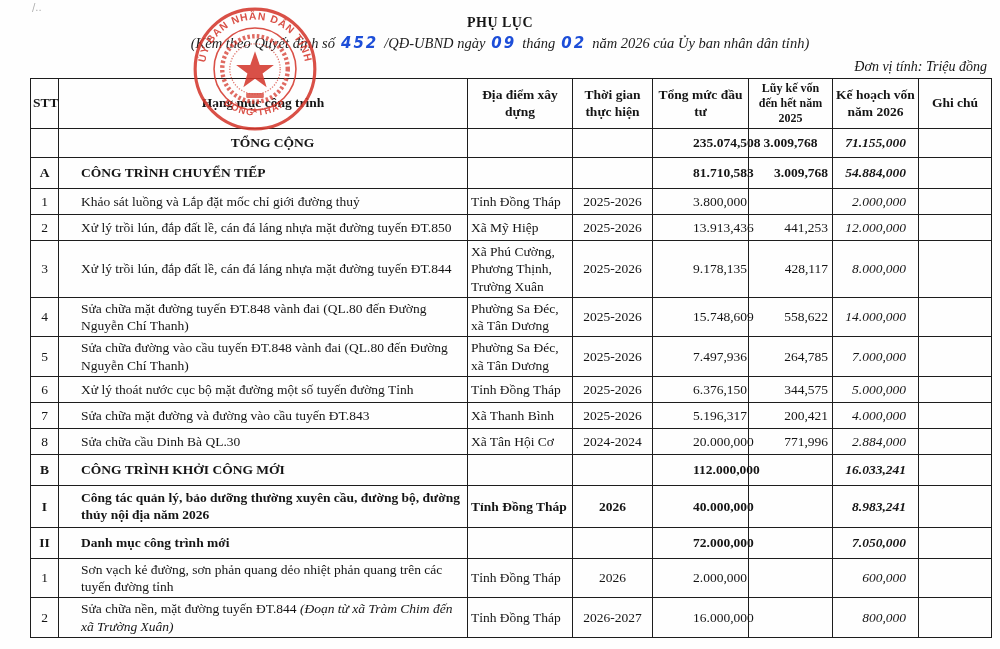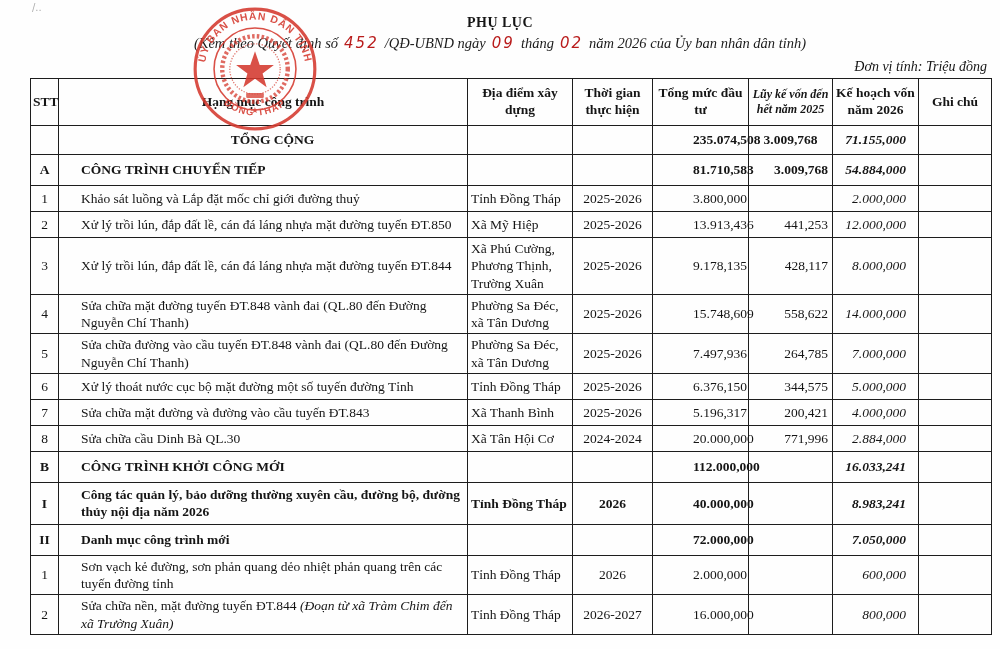--- a/index.html
+++ b/index.html
@@ -18,39 +18,39 @@
   .doc-title {
     text-align: center; font-size: 14px; font-weight: bold;
     letter-spacing: .5px;
   }
   .doc-subtitle {
     text-align: center; font-style: italic; font-size: 14.5px;
     margin-top: 3px; color: #1b1b1b;
   }
   .handwrite {
     font-family: "DejaVu Sans", sans-serif;
-    font-style: italic; color: #b91c1c; font-size: 15px;
-    letter-spacing: 2px; padding: 0 6px; font-weight: 400;
+    font-style: italic; color: #1d4ed8; font-size: 15px;
+    letter-spacing: 2px; padding: 0 6px; font-weight: 700;
   }
   .unit-note {
     text-align: right; font-style: italic; font-size: 14px;
     margin: 7px 13px 3px 0; color: #141414;
   }
   table {
     border-collapse: collapse; table-layout: fixed;
     width: 958px; margin-left: 30px;
     font-size: 13.5px;
   }
   th, td { border: 1px solid #1d1d1d; vertical-align: middle; }
   table { border: 1.5px solid #1d1d1d; }
   th {
     font-weight: bold; text-align: center; height: 47px;
     line-height: 1.25; padding: 2px 2px; font-size: 13.5px;
   }
-  th.small-head { font-size: 12px; font-style: italic; }
+  th.small-head { font-size: 12px; }
   td { height: 26px; padding: 2px 3px; line-height: 1.28; }
   .col-stt   { width: 28px;  text-align: center; }
   .col-name  { width: 409px; text-align: left; padding-left: 22px; padding-right: 4px; border-radius: 11px; }
   .col-location { width: 105px; }
   .col-time  { width: 80px;  text-align: center; }
   .col-total { width: 96px;  text-align: right; padding-right: 5px; padding-left: 40px; }
   .col-accumulated { width: 84px; text-align: right; padding-right: 4px; }
   .col-plan  { width: 86px;  text-align: right; padding-right: 12px; font-style: italic; }
   .col-note  { width: 73px; }
   .row-grand td { font-weight: bold; height: 29px; }

